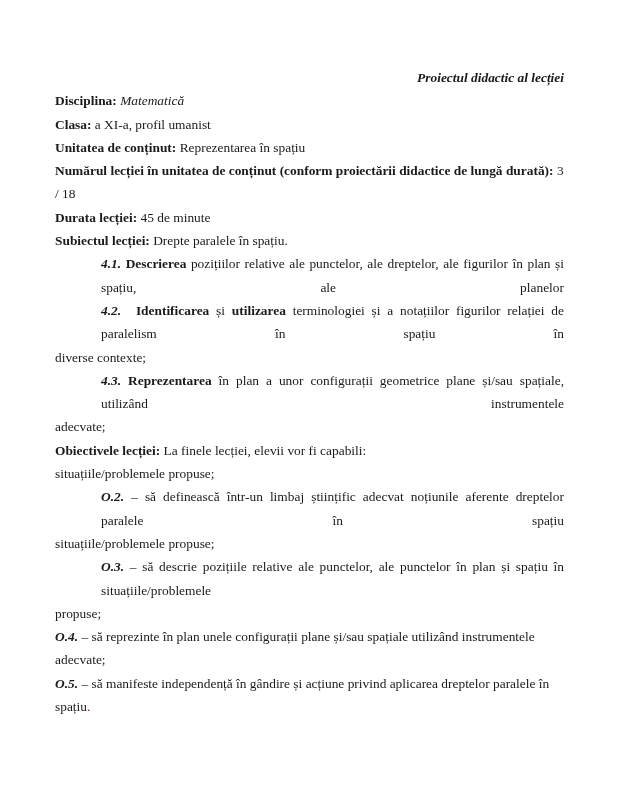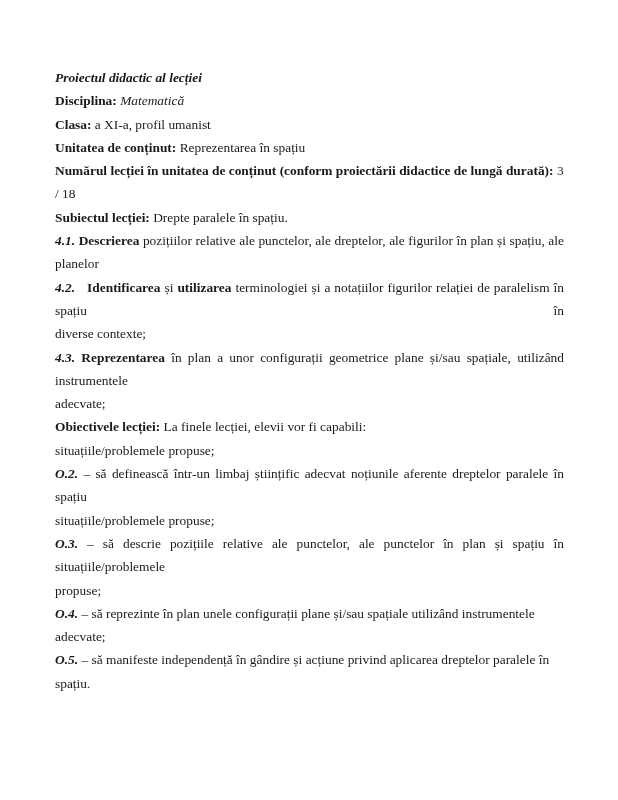--- a/index.html
+++ b/index.html
@@ -21,33 +21,34 @@
       left: 55px;
       top: 66px;
       width: 509px;
       line-height: 23.3px;
     }
     .line {
       display: block;
       margin: 0;
     }
     .title {
-      text-align: left;
+      text-align: right;
       font-weight: bold;
       font-style: italic;
     }
     .lbl {
       font-weight: bold;
     }
     .b { font-weight: bold; }
     .bi { font-weight: bold; font-style: italic; }
     .it { font-style: italic; }
     .just-full {
       text-align: justify;
       text-align-last: justify;
+      margin-left: 46px;
     }
     .red { color: #c00000; }
     .sp { display: inline-block; width: 8px; }
   </style>
 </head>
 <body>
 
 <div class="page">
 
   <div class="line title">Proiectul didactic al lecției</div>
@@ -65,20 +66,24 @@
   <div class="line">
     <span class="lbl">Unitatea de conținut:</span>
     <span>Reprezentarea în spațiu</span>
   </div>
 
   <div class="line">
     <span class="lbl">Numărul lecției în unitatea de conținut (conform proiectării didactice de lungă durată):</span>
     <span>3 / 18</span>
   </div>
 
+  <div class="line">
+    <span class="lbl">Durata lecției:</span>
+    <span>45 de minute</span>
+  </div>
 
   <div class="line">
     <span class="lbl">Subiectul lecției:</span>
     <span>Drepte paralele în spațiu.</span>
   </div>
 
 
   <div>
     <div class="line just-full">
       <span class="bi">4.1.</span>

